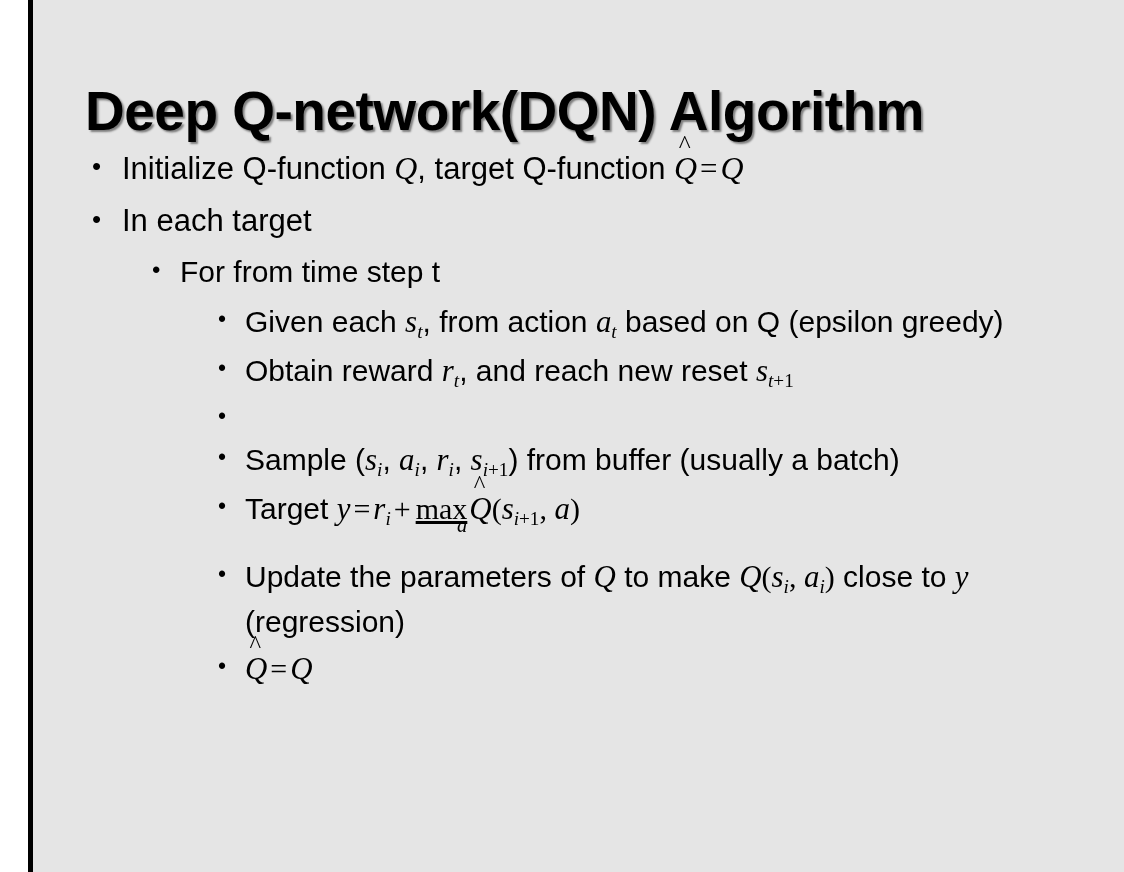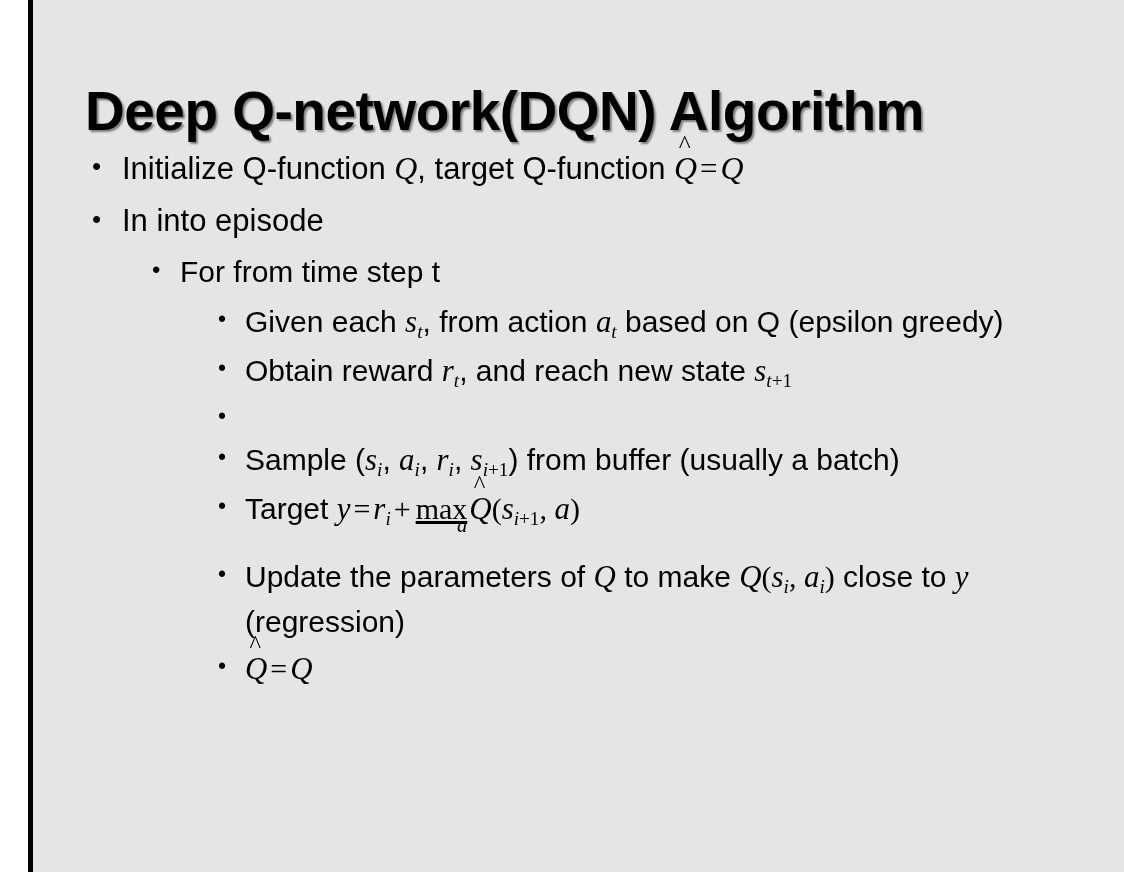--- a/index.html
+++ b/index.html
@@ -189,36 +189,36 @@
 
   <div id="body">
 
     <div class="bullet-row lvl1">
       <span class="bullet-mark">•</span>
       <span class="bullet-text"><span>Initialize Q-function </span><span class="mi">Q</span><span>, target Q-function </span><span class="hat"><span class="hat-mark">^</span><span class="mi">Q</span></span><span class="mop eqsp">=</span><span class="mi">Q</span></span>
     </div>
 
     <div class="bullet-row lvl1">
       <span class="bullet-mark">•</span>
-      <span class="bullet-text">In into episode</span>
+      <span class="bullet-text">In each target</span>
     </div>
 
     <div class="bullet-row lvl2">
       <span class="bullet-mark">•</span>
       <span class="bullet-text">For from time step t</span>
     </div>
 
     <div class="bullet-row lvl3">
       <span class="bullet-mark">•</span>
       <span class="bullet-text"><span>Given each </span><span class="mi">s</span><span class="sub">t</span><span>, from action </span><span class="mi">a</span><span class="sub">t</span><span> based on Q (epsilon greedy)</span></span>
     </div>
 
     <div class="bullet-row lvl3">
       <span class="bullet-mark">•</span>
-      <span class="bullet-text"><span>Obtain reward </span><span class="mi">r</span><span class="sub">t</span><span>, and reach new state </span><span class="mi">s</span><span class="sub"><span>t</span><span class="plus">+</span><span class="mn">1</span></span></span>
+      <span class="bullet-text"><span>Obtain reward </span><span class="mi">r</span><span class="sub">t</span><span>, and reach new reset </span><span class="mi">s</span><span class="sub"><span>t</span><span class="plus">+</span><span class="mn">1</span></span></span>
     </div>
 
     <div class="bullet-row lvl3">
       <span class="bullet-mark">•</span>
     </div>
 
     <div class="bullet-row lvl3">
       <span class="bullet-mark">•</span>
       <span class="bullet-text"><span>Sample (</span><span class="mi">s</span><span class="sub">i</span><span>, </span><span class="mi">a</span><span class="sub">i</span><span>, </span><span class="mi">r</span><span class="sub">i</span><span>, </span><span class="mi">s</span><span class="sub"><span>i</span><span class="plus">+</span><span class="mn">1</span></span><span>) from buffer (usually a batch)</span></span>
     </div>

